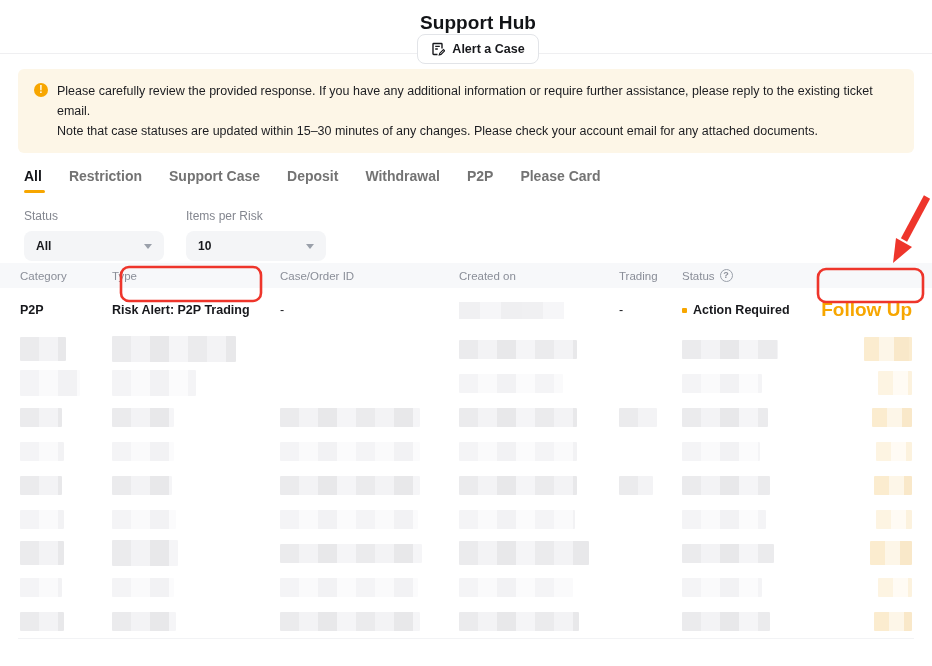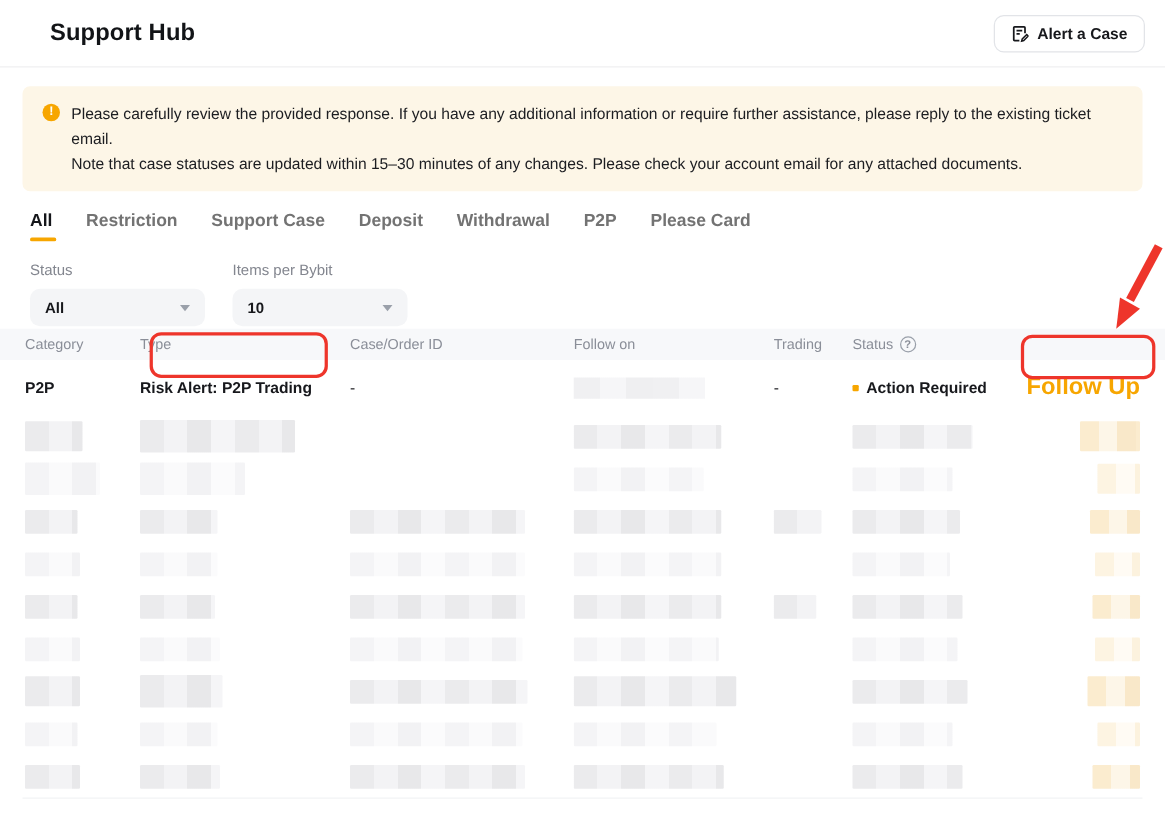--- a/index.html
+++ b/index.html
@@ -2,21 +2,21 @@
 <html><head>
 <meta charset="utf-8">
 <style>
   * { margin:0; padding:0; box-sizing:border-box; }
   html,body { background:#fff; }
   body { font-family:"Liberation Sans","DejaVu Sans",sans-serif; color:#17181c; }
   .page { position:relative; width:932px; height:666px; background:#fff; overflow:hidden; }
 
   
   .top { display:flex; justify-content:space-between; align-items:center;
-         padding:12px 16px 12px 40px; border-bottom:1px solid #efeff1; height:54px; }
+         padding:12px 16px 12px 40px; border-bottom:1px solid #efeff1; height:54px;flex-direction:column; }
   .title { font-size:19px; font-weight:700; letter-spacing:.1px; color:#121417; }
   .submit-btn { display:flex; align-items:center; gap:7px; background:#fff;
         border:1px solid #e2e4e8; border-radius:8px; padding:7px 13px;
         font-size:12.5px; font-weight:700; color:#17181c; cursor:pointer; }
   .submit-btn svg { display:block; }
 
   
   .banner { margin:15px 18px 0; background:#fdf6e7; border-radius:6px;
         padding:12px 16px; display:flex; gap:9px; align-items:flex-start; }
   .banner-icon { flex:0 0 auto; width:14px; height:14px; margin-top:2px; border-radius:50%;
@@ -114,34 +114,34 @@
 
   <div class="filters">
     <div>
       <div class="filter-label">Status</div>
       <div class="select sel-status">
         <span>All</span>
         <span class="chev"></span>
       </div>
     </div>
     <div>
-      <div class="filter-label">Items per Bybit</div>
+      <div class="filter-label">Items per Risk</div>
       <div class="select sel-items">
         <span>10</span>
         <span class="chev"></span>
       </div>
     </div>
   </div>
 
   <div class="table">
     <div class="trow thead">
       <div class="cell">Category</div>
       <div class="cell">Type</div>
       <div class="cell">Case/Order ID</div>
-      <div class="cell">Follow on</div>
+      <div class="cell">Created on</div>
       <div class="cell">Trading</div>
       <div class="cell">
         <span>Status</span>
         <span class="q-icon">?</span>
       </div>
       <div class="cell"></div>
     </div>
 
     <div class="trow row1">
       <div class="c-cat">P2P</div>

